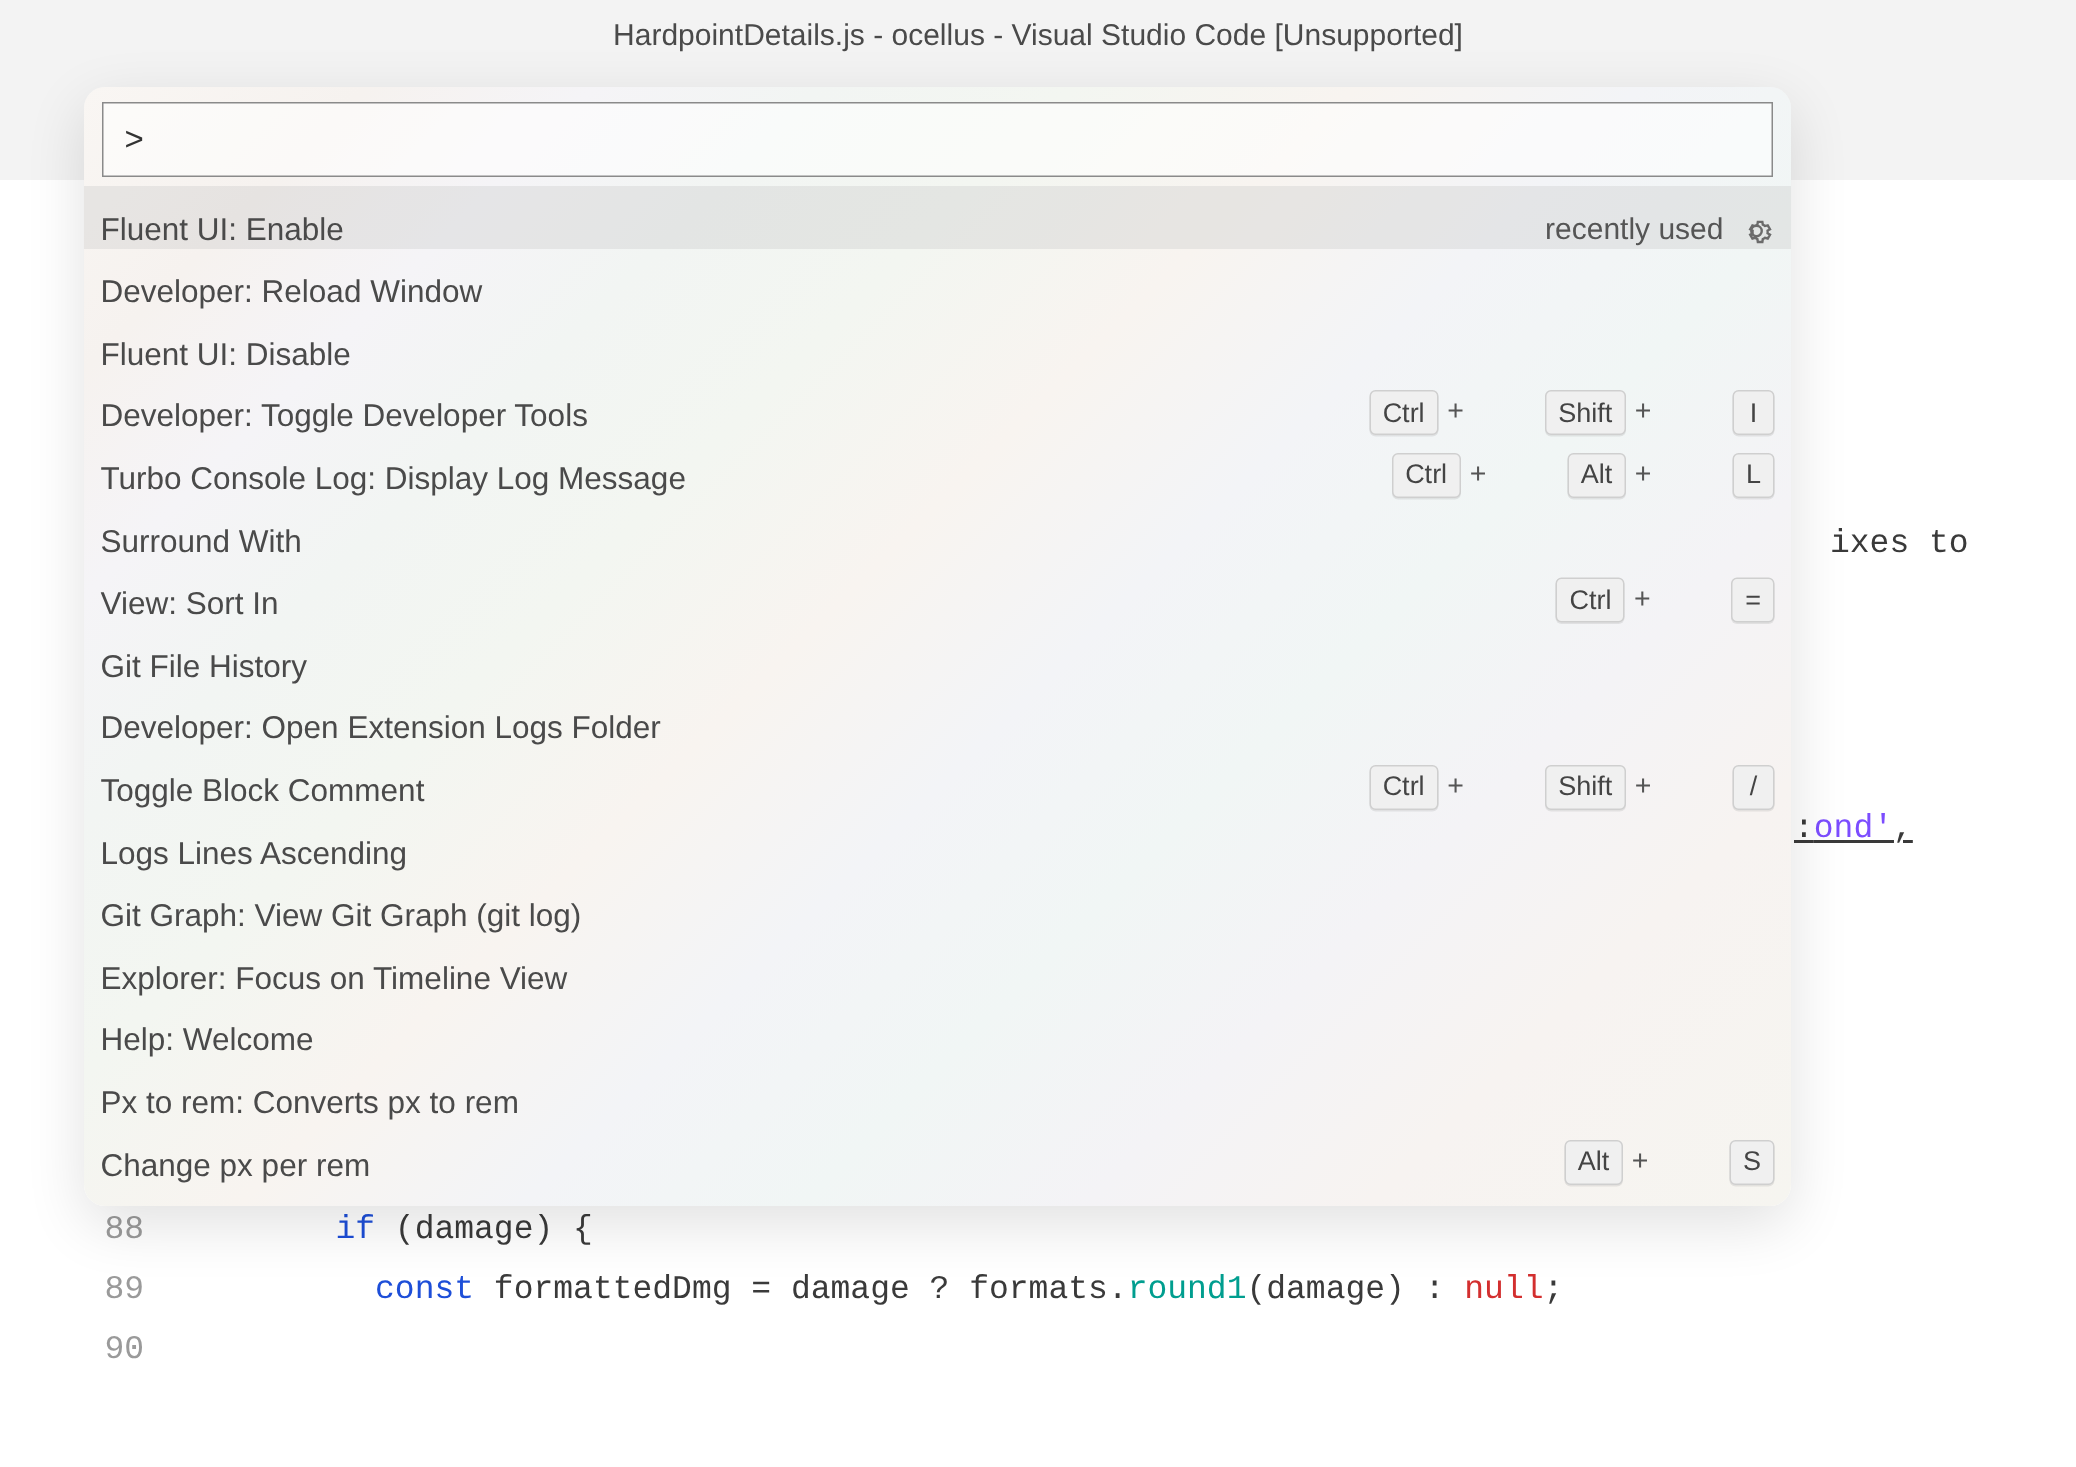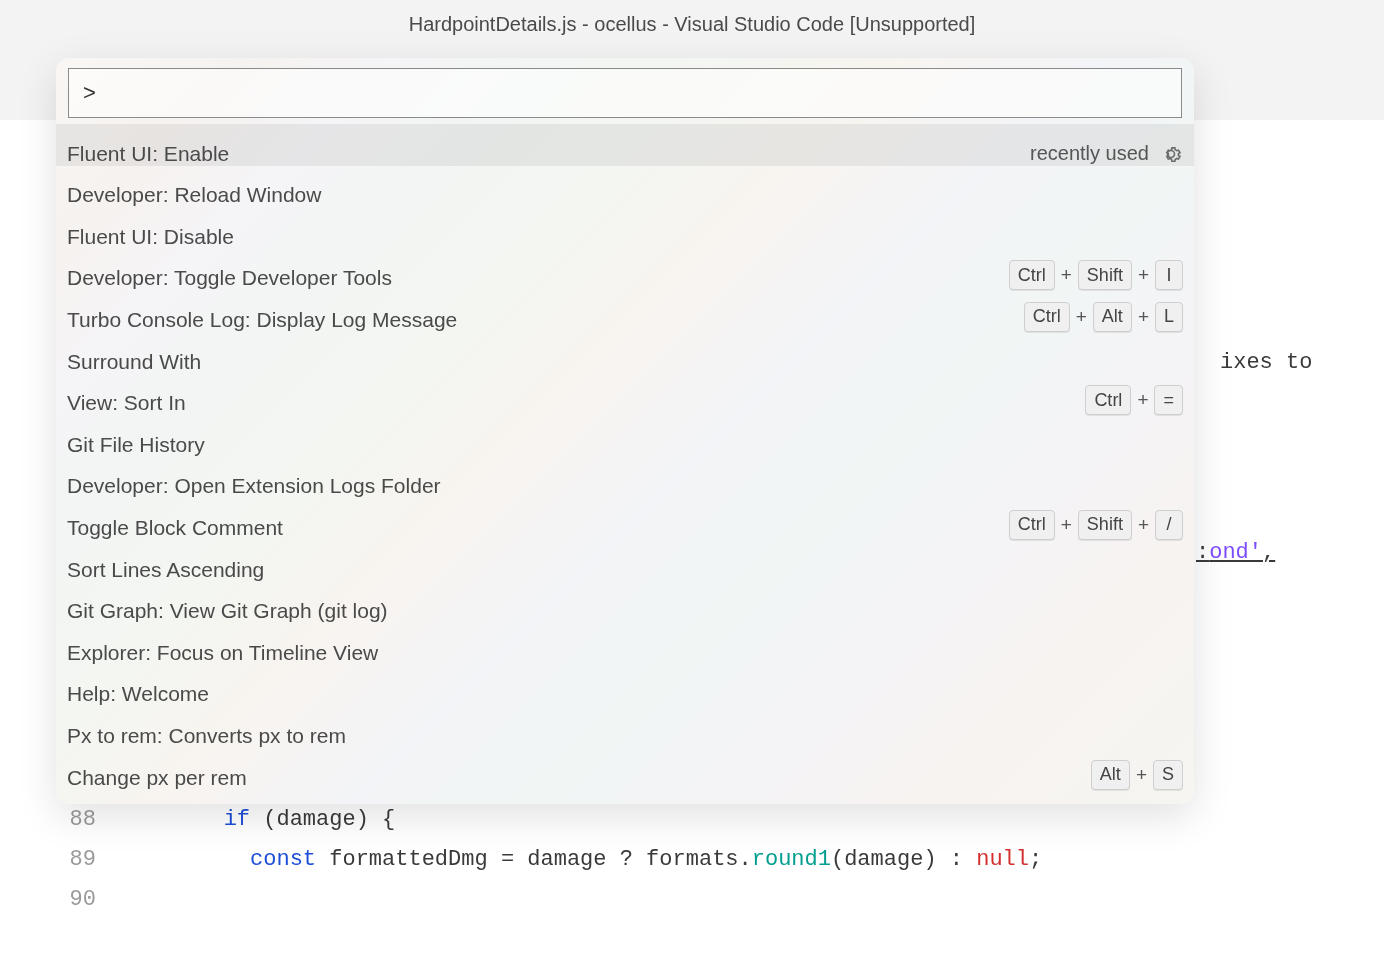--- a/index.html
+++ b/index.html
@@ -144,20 +144,21 @@
     justify-content: center;
     min-width: 28px;
     height: 30px;
     padding: 0 8px;
     background: #f0f0f0;
     border: 1px solid #cfcfcf;
     border-radius: 4px;
     font-size: 18px;
     color: #444;
     box-shadow: 0 1px 0 rgba(0,0,0,0.08);
+    margin-left: 48px;
   }
   .kbd-plus {
     color: #555;
     font-size: 19px;
   }
 </style>
 </head>
 <body>
 
 <div class="title-bar">
@@ -258,21 +259,21 @@
           <span class="kbd-chain">
             <span class="kbd">Ctrl</span>
             <span class="kbd-plus">+</span>
             <span class="kbd">Shift</span>
             <span class="kbd-plus">+</span>
             <span class="kbd">/</span>
           </span>
         </div>
       </div>
       <div class="cp-item">
-        <span class="cp-item-label">Sort Lines Ascending</span>
+        <span class="cp-item-label">Logs Lines Ascending</span>
         <div class="cp-item-trailing"></div>
       </div>
       <div class="cp-item">
         <span class="cp-item-label">Git Graph: View Git Graph (git log)</span>
         <div class="cp-item-trailing"></div>
       </div>
       <div class="cp-item">
         <span class="cp-item-label">Explorer: Focus on Timeline View</span>
         <div class="cp-item-trailing"></div>
       </div>

